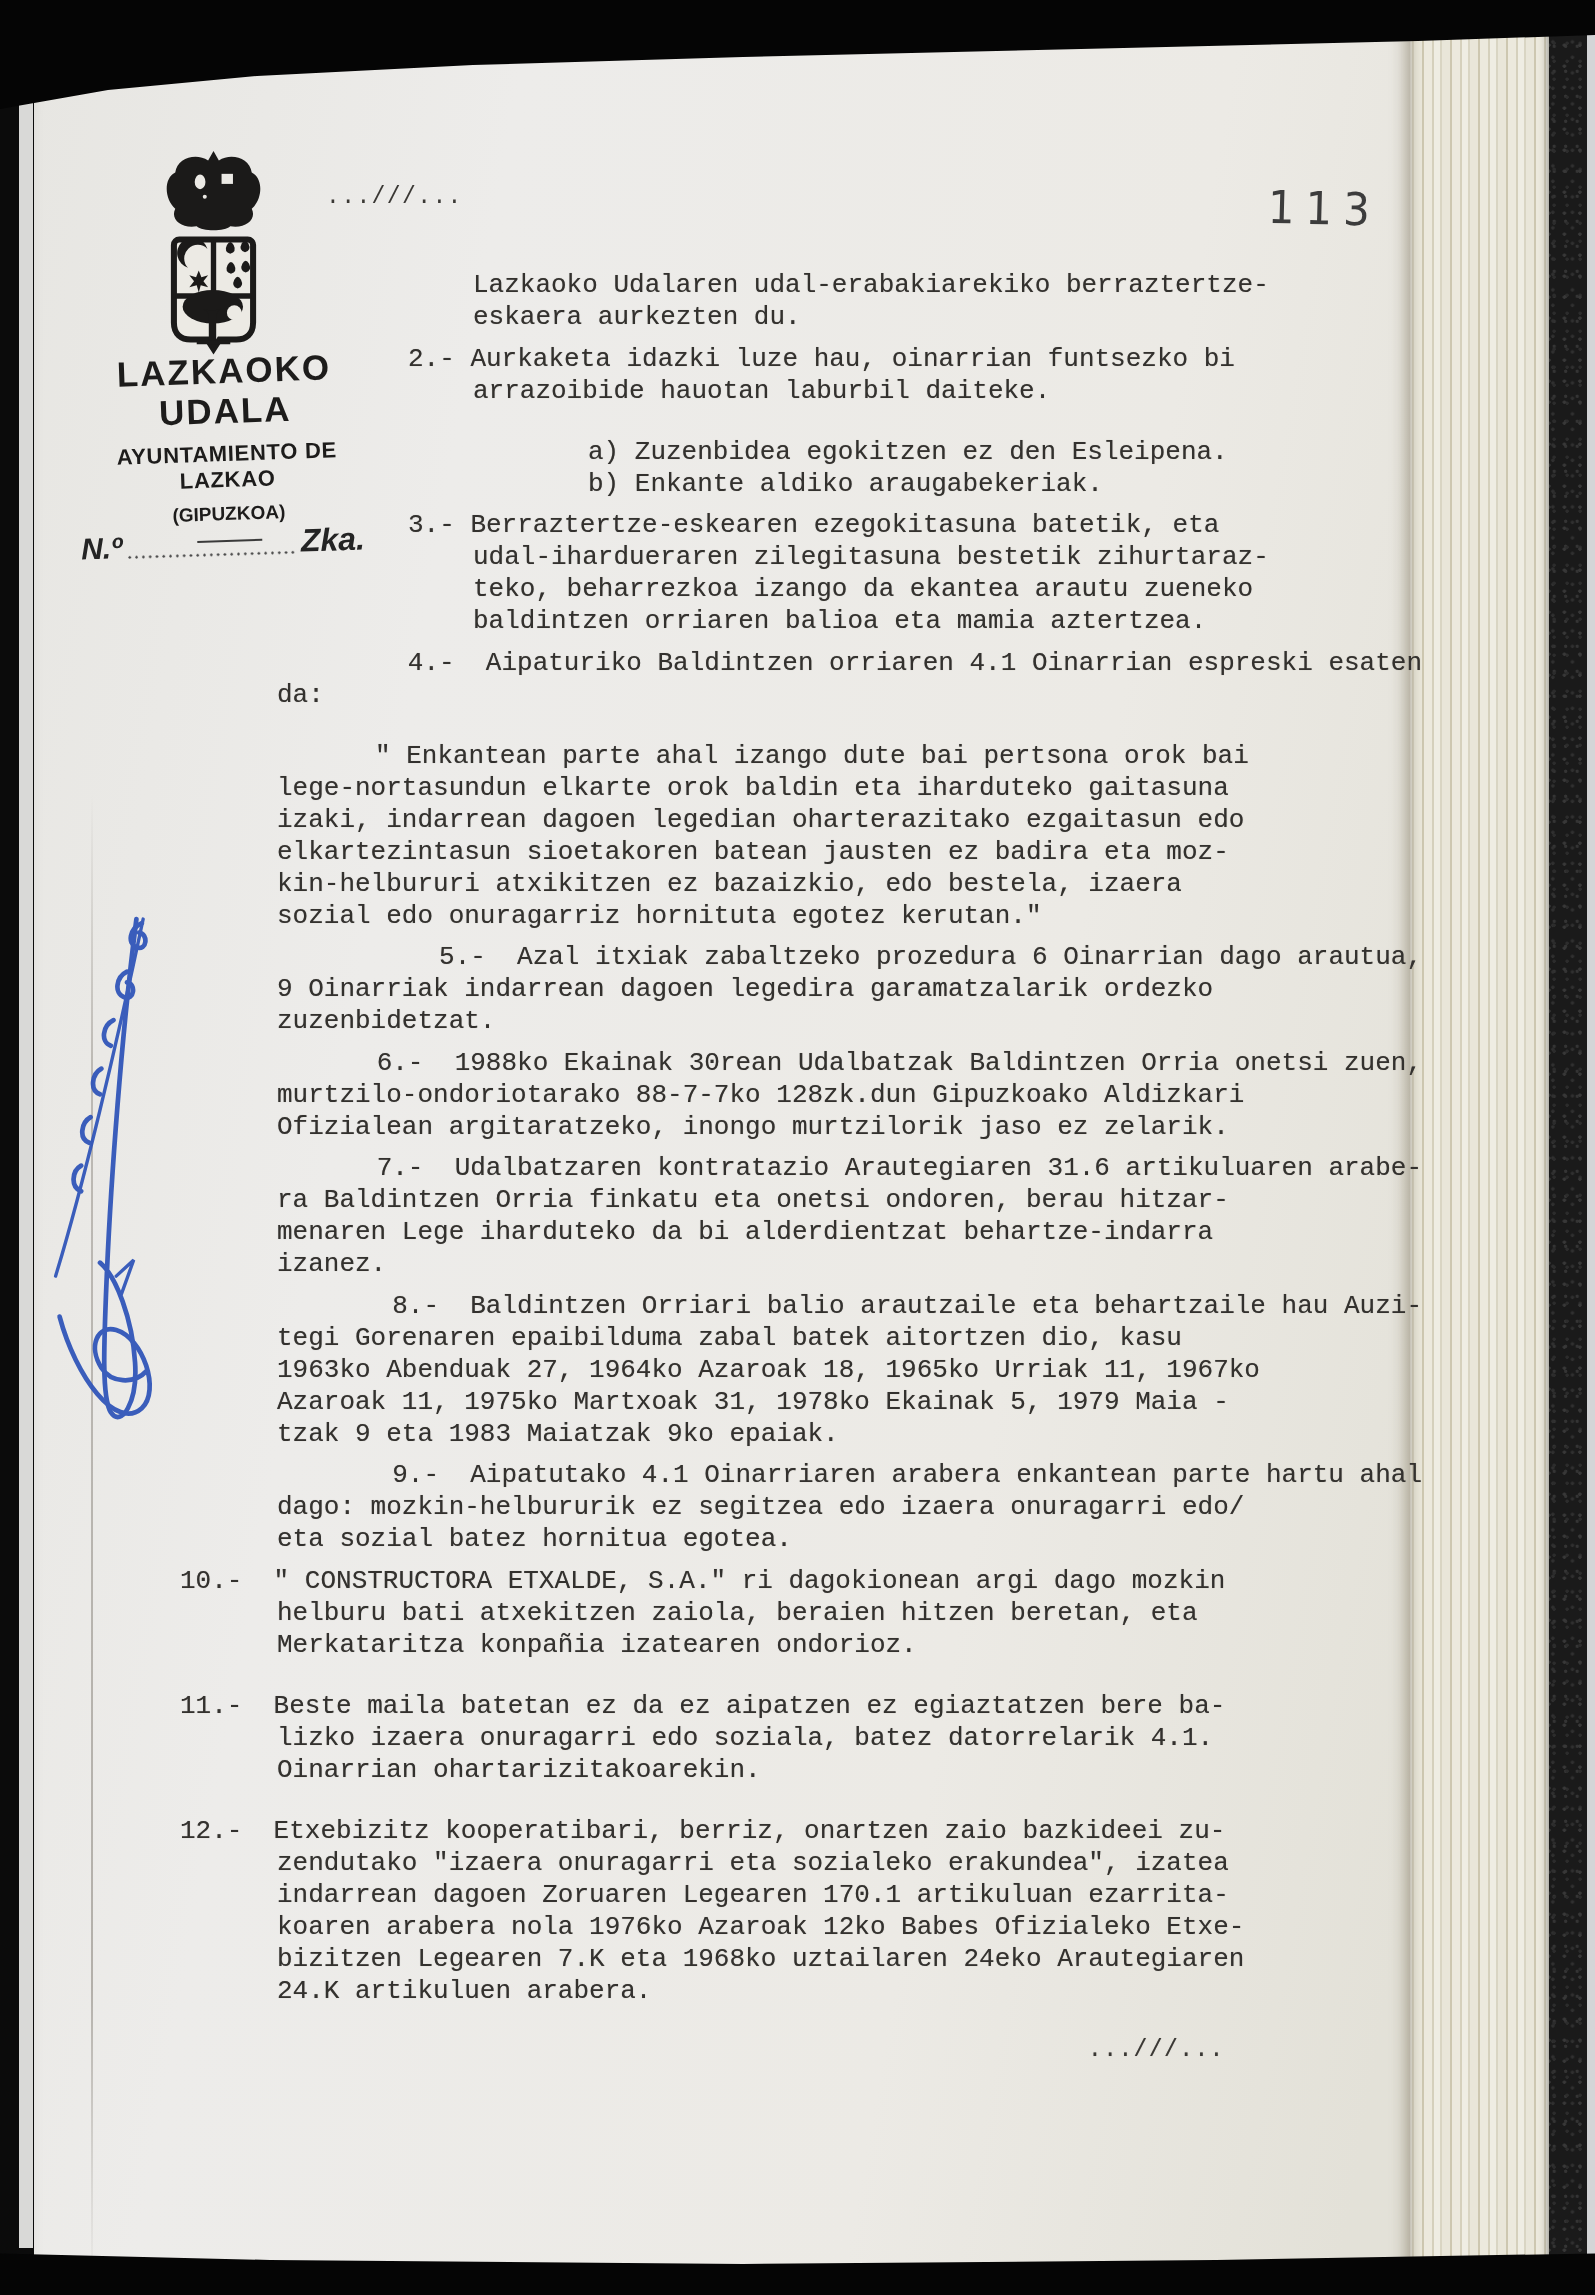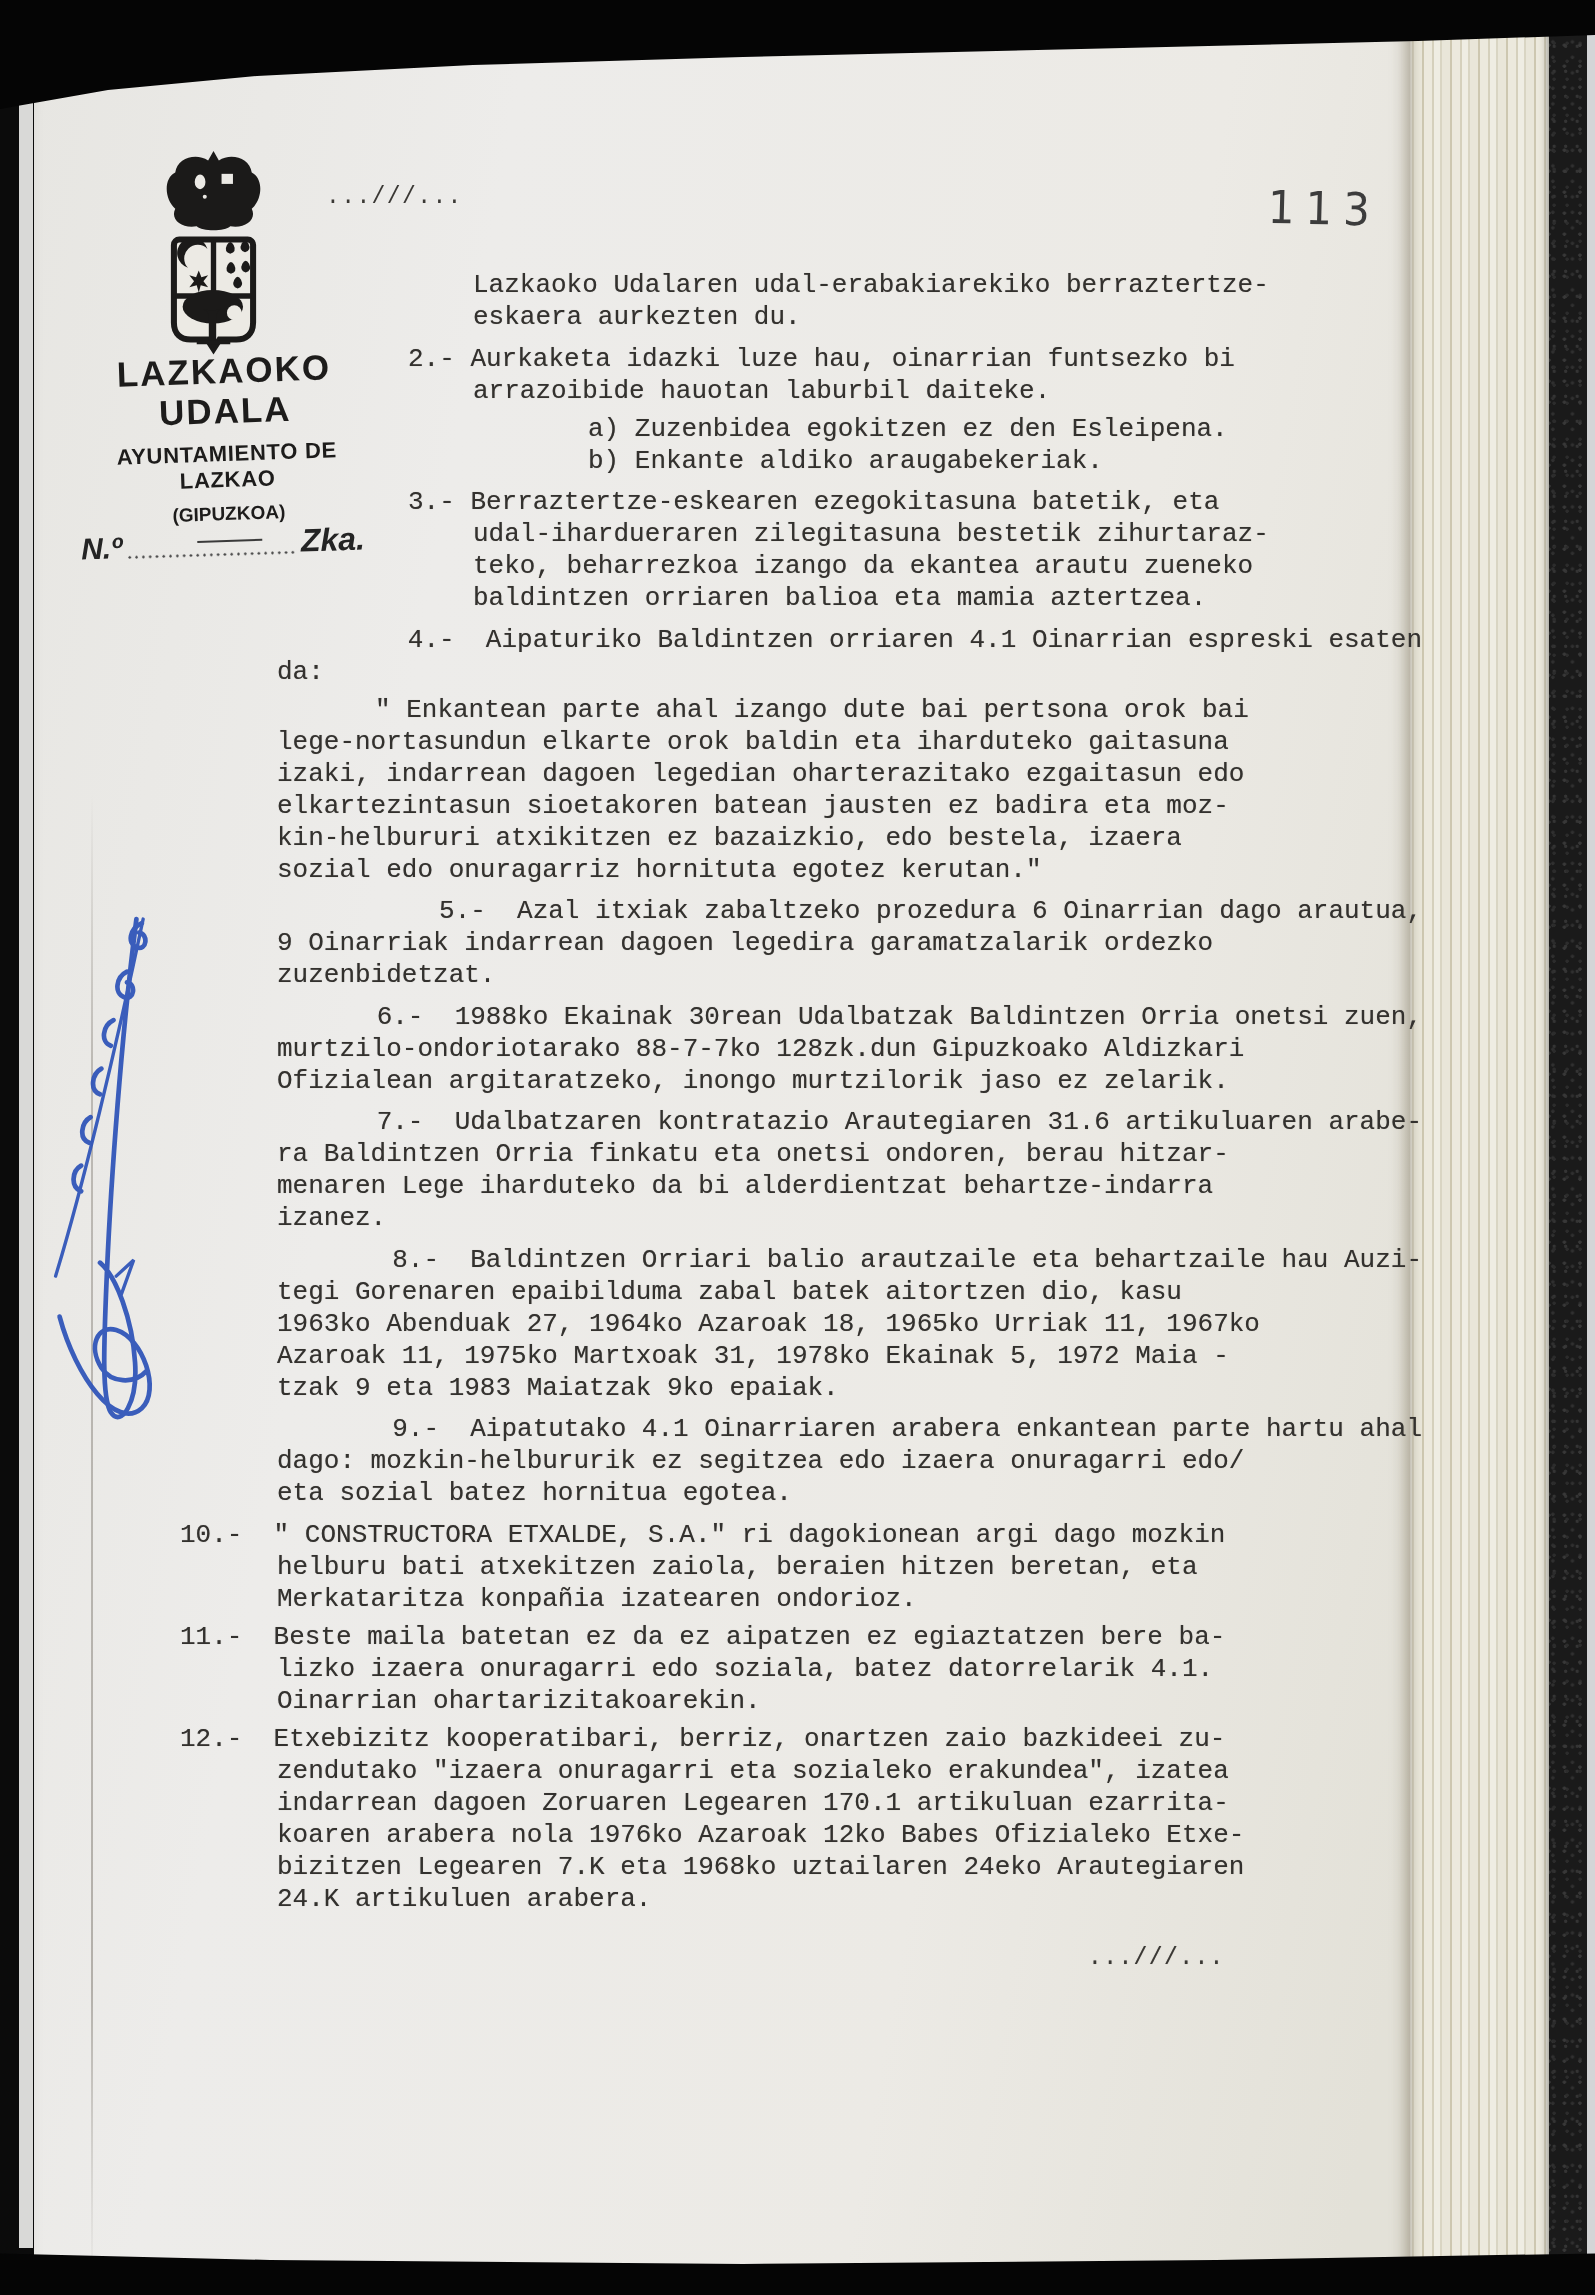--- a/index.html
+++ b/index.html
@@ -43,21 +43,21 @@
     text-shadow:0 0 0.7px rgba(45,42,38,.45);}
   .tl{white-space:pre;}
   .deep-num{padding-left:232px;}
   .deep-body{padding-left:297px;}
   .sub{padding-left:412px;}
   .num{padding-left:20px;text-align:right;}
   .num10{padding-left:4px;}
   .body{padding-left:101px;}
   .quote{padding-left:199px;}
   .gap{margin-top:9.5px;}
-  .gap-lg{margin-top:6px;}
+  .gap-lg{margin-top:29px;}
   .marker{font-family:"Liberation Mono","DejaVu Sans Mono",monospace;color:#3a3834;}
   .marker-top{position:absolute;left:326px;top:184px;font-size:23px;letter-spacing:1.4px;}
   .marker-bottom{margin-top:27px;padding-left:912px;font-size:23px;letter-spacing:1.4px;}
   
   .pageno{position:absolute;left:1268px;top:184px;font-size:42px;letter-spacing:10.8px;color:#3c3c3c;
     font-family:"DejaVu Sans",sans-serif;transform:rotate(1.5deg) scaleY(1.08);font-weight:400;}
   
   .letterhead{position:absolute;left:68px;top:351px;width:317px;transform:rotate(-2deg);color:#1d1c1b;}
   .lh-name{font-size:35px;font-weight:bold;letter-spacing:2px;text-align:center;}
   .lh-sub{font-size:22px;font-weight:bold;letter-spacing:0.7px;text-align:center;margin-top:9.5px;}
@@ -163,21 +163,21 @@
     <div class="tl num gap">6.-  1988ko Ekainak 30rean Udalbatzak Baldintzen Orria onetsi zuen,</div>
     <div class="tl body">murtzilo-ondoriotarako 88-7-7ko 128zk.dun Gipuzkoako Aldizkari</div>
     <div class="tl body">Ofizialean argitaratzeko, inongo murtzilorik jaso ez zelarik.</div>
     <div class="tl num gap">7.-  Udalbatzaren kontratazio Arautegiaren 31.6 artikuluaren arabe-</div>
     <div class="tl body">ra Baldintzen Orria finkatu eta onetsi ondoren, berau hitzar-</div>
     <div class="tl body">menaren Lege iharduteko da bi alderdientzat behartze-indarra</div>
     <div class="tl body">izanez.</div>
     <div class="tl num gap">8.-  Baldintzen Orriari balio arautzaile eta behartzaile hau Auzi-</div>
     <div class="tl body">tegi Gorenaren epaibilduma zabal batek aitortzen dio, kasu</div>
     <div class="tl body">1963ko Abenduak 27, 1964ko Azaroak 18, 1965ko Urriak 11, 1967ko</div>
-    <div class="tl body">Azaroak 11, 1975ko Martxoak 31, 1978ko Ekainak 5, 1972 Maia -</div>
+    <div class="tl body">Azaroak 11, 1975ko Martxoak 31, 1978ko Ekainak 5, 1979 Maia -</div>
     <div class="tl body">tzak 9 eta 1983 Maiatzak 9ko epaiak.</div>
     <div class="tl num gap">9.-  Aipatutako 4.1 Oinarriaren arabera enkantean parte hartu ahal</div>
     <div class="tl body">dago: mozkin-helbururik ez segitzea edo izaera onuragarri edo/</div>
     <div class="tl body">eta sozial batez hornitua egotea.</div>
     <div class="tl num10 gap">10.-  " CONSTRUCTORA ETXALDE, S.A." ri dagokionean argi dago mozkin</div>
     <div class="tl body">helburu bati atxekitzen zaiola, beraien hitzen beretan, eta</div>
     <div class="tl body">Merkataritza konpañia izatearen ondorioz.</div>
     <div class="tl num10 gap-lg">11.-  Beste maila batetan ez da ez aipatzen ez egiaztatzen bere ba-</div>
     <div class="tl body">lizko izaera onuragarri edo soziala, batez datorrelarik 4.1.</div>
     <div class="tl body">Oinarrian ohartarizitakoarekin.</div>

